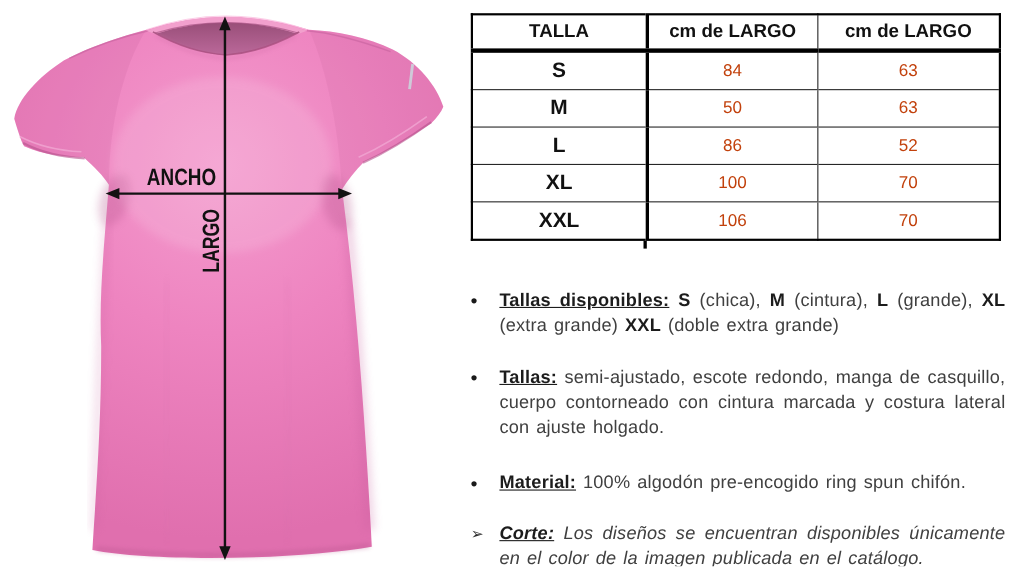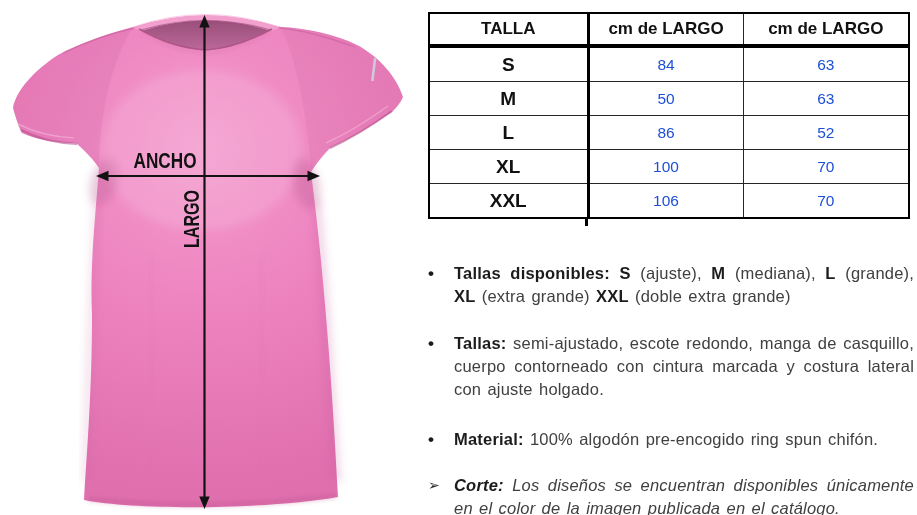--- a/index.html
+++ b/index.html
@@ -20,42 +20,42 @@
   .size-table th,.size-table td{
     text-align:center;vertical-align:middle;padding:0;background:#fff;
   }
   .size-table thead th{
     font-size:17px;font-weight:bold;height:30px;
     border-bottom:4px solid #000;
   }
   .size-table tbody td{height:33px;border-top:1.6px solid #262626;}
   .size-table tbody tr:first-child td{border-top:none;}
   .size-table .talla{font-size:19px;font-weight:bold;}
-  .size-table .num{font-size:15.5px;font-weight:400;color:#1d4ed8;}
+  .size-table .num{font-size:15.5px;font-weight:400;color:#c2410c;}
   .size-table th.c1b,.size-table td.c1b{border-right:3.2px solid #000;}
   .size-table th.c2b,.size-table td.c2b{border-right:1.6px solid #262626;}
   .size-table{border:2.4px solid #000;}
   #divider-tail{position:absolute;left:585px;top:219px;width:3.2px;height:7px;background:#000;}
   
   #notes{
     position:absolute;left:428px;top:258px;width:486px;
     font-size:16.5px;line-height:23px;color:#404040;
     letter-spacing:.2px;
   }
   .note{display:flex;align-items:flex-start;}
   .note + .note{margin-top:0;}
   .note .marker{
     flex:0 0 26px;text-align:left;color:#1a1a1a;font-weight:bold;
     font-size:17px;line-height:23px;
   }
   .note .marker.arrow{font-weight:normal;font-size:14px;line-height:23px;color:#2b2b2b;}
   .note .txt{flex:1;text-align:justify;word-spacing:1.5px;}
   .note .txt span{white-space:pre-wrap;}
   .note .txt .b{font-weight:bold;color:#1c1c1c;}
-  .note .txt .u{}
+  .note .txt .u{text-decoration:underline;}
   .note .txt .i{font-style:italic;}
   .note.italic .txt{font-style:italic;}
   #note-tallas{margin-top:4px;}
   #note-corte{margin-top:24px;}
   #note-material{margin-top:27px;}
   #note-nota{margin-top:23px;}
 </style>
 </head>
 <body>
 
@@ -189,21 +189,21 @@
         <td class="num c2b">106</td>
         <td class="num">70</td>
       </tr>
     </tbody>
   </table>
   <div id="divider-tail"></div>
 
   <div id="notes">
     <div class="note" id="note-tallas">
       <span class="marker">•</span>
-      <span class="txt"><span class="b u">Tallas disponibles:</span><span class="b"> </span><span class="b">S</span><span> (ajuste), </span><span class="b">M</span><span> (mediana), </span><span class="b">L</span><span> (grande), </span><span class="b">XL</span><span> (extra grande) </span><span class="b">XXL</span><span> (doble extra grande)</span></span>
+      <span class="txt"><span class="b u">Tallas disponibles:</span><span class="b"> </span><span class="b">S</span><span> (chica), </span><span class="b">M</span><span> (cintura), </span><span class="b">L</span><span> (grande), </span><span class="b">XL</span><span> (extra grande) </span><span class="b">XXL</span><span> (doble extra grande)</span></span>
     </div>
     <div class="note" id="note-corte">
       <span class="marker">•</span>
       <span class="txt"><span class="b u">Tallas:</span><span> semi-ajustado, escote redondo, manga de casquillo, cuerpo contorneado con cintura marcada y costura lateral con ajuste holgado.</span></span>
     </div>
     <div class="note" id="note-material">
       <span class="marker">•</span>
       <span class="txt"><span class="b u">Material:</span><span> 100% algodón pre-encogido ring spun chifón.</span></span>
     </div>
     <div class="note italic" id="note-nota">

